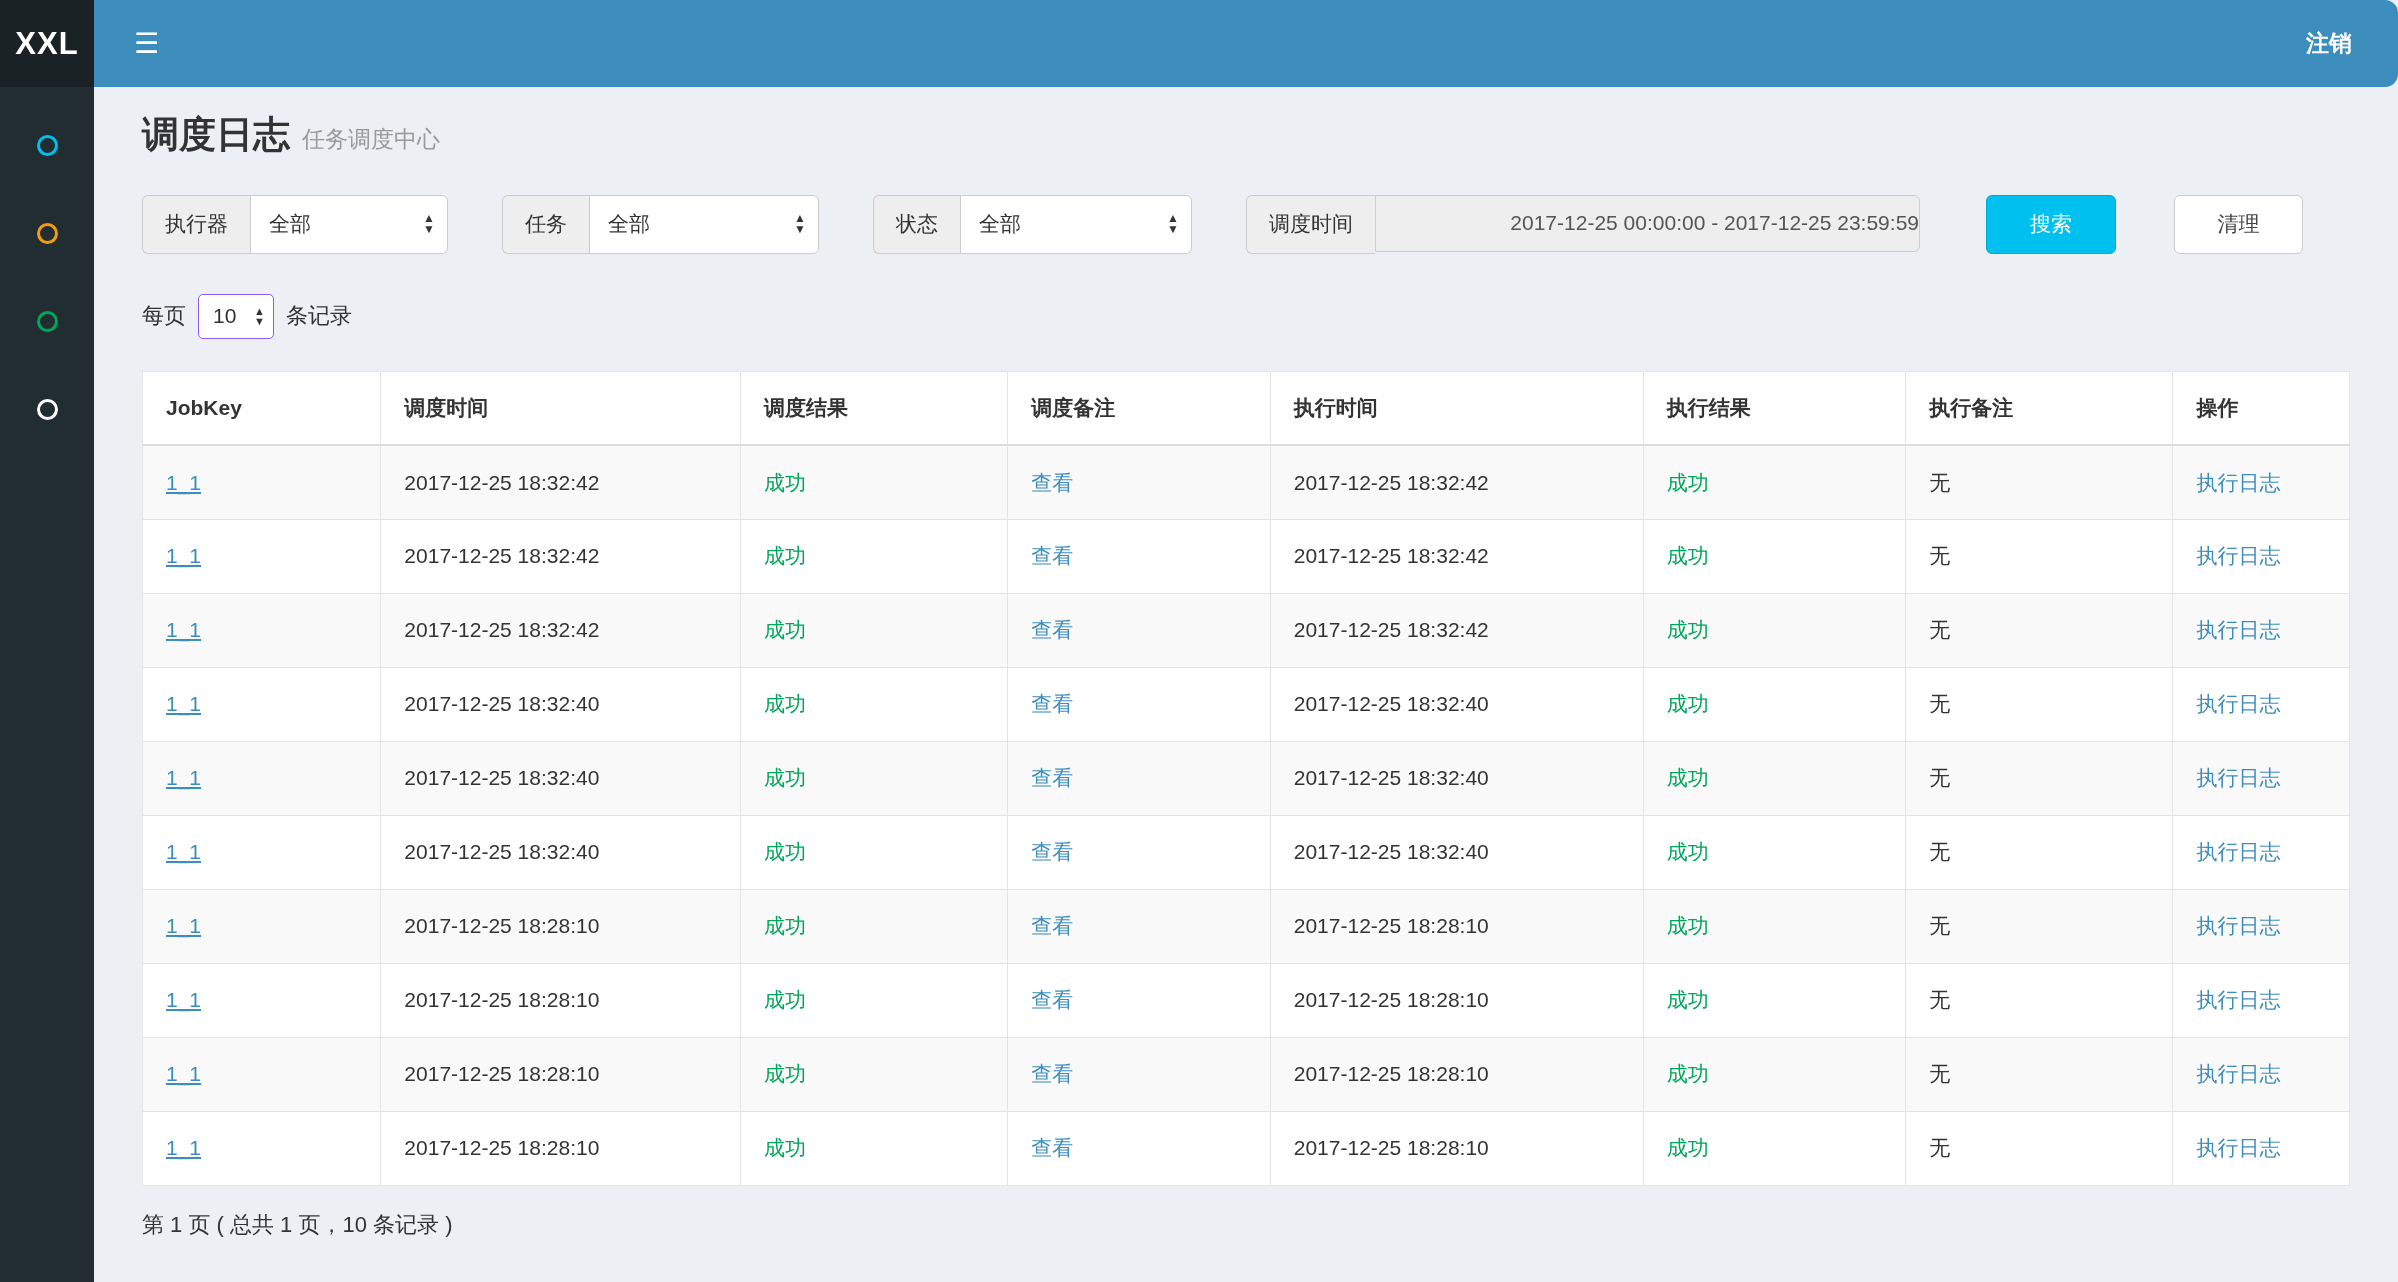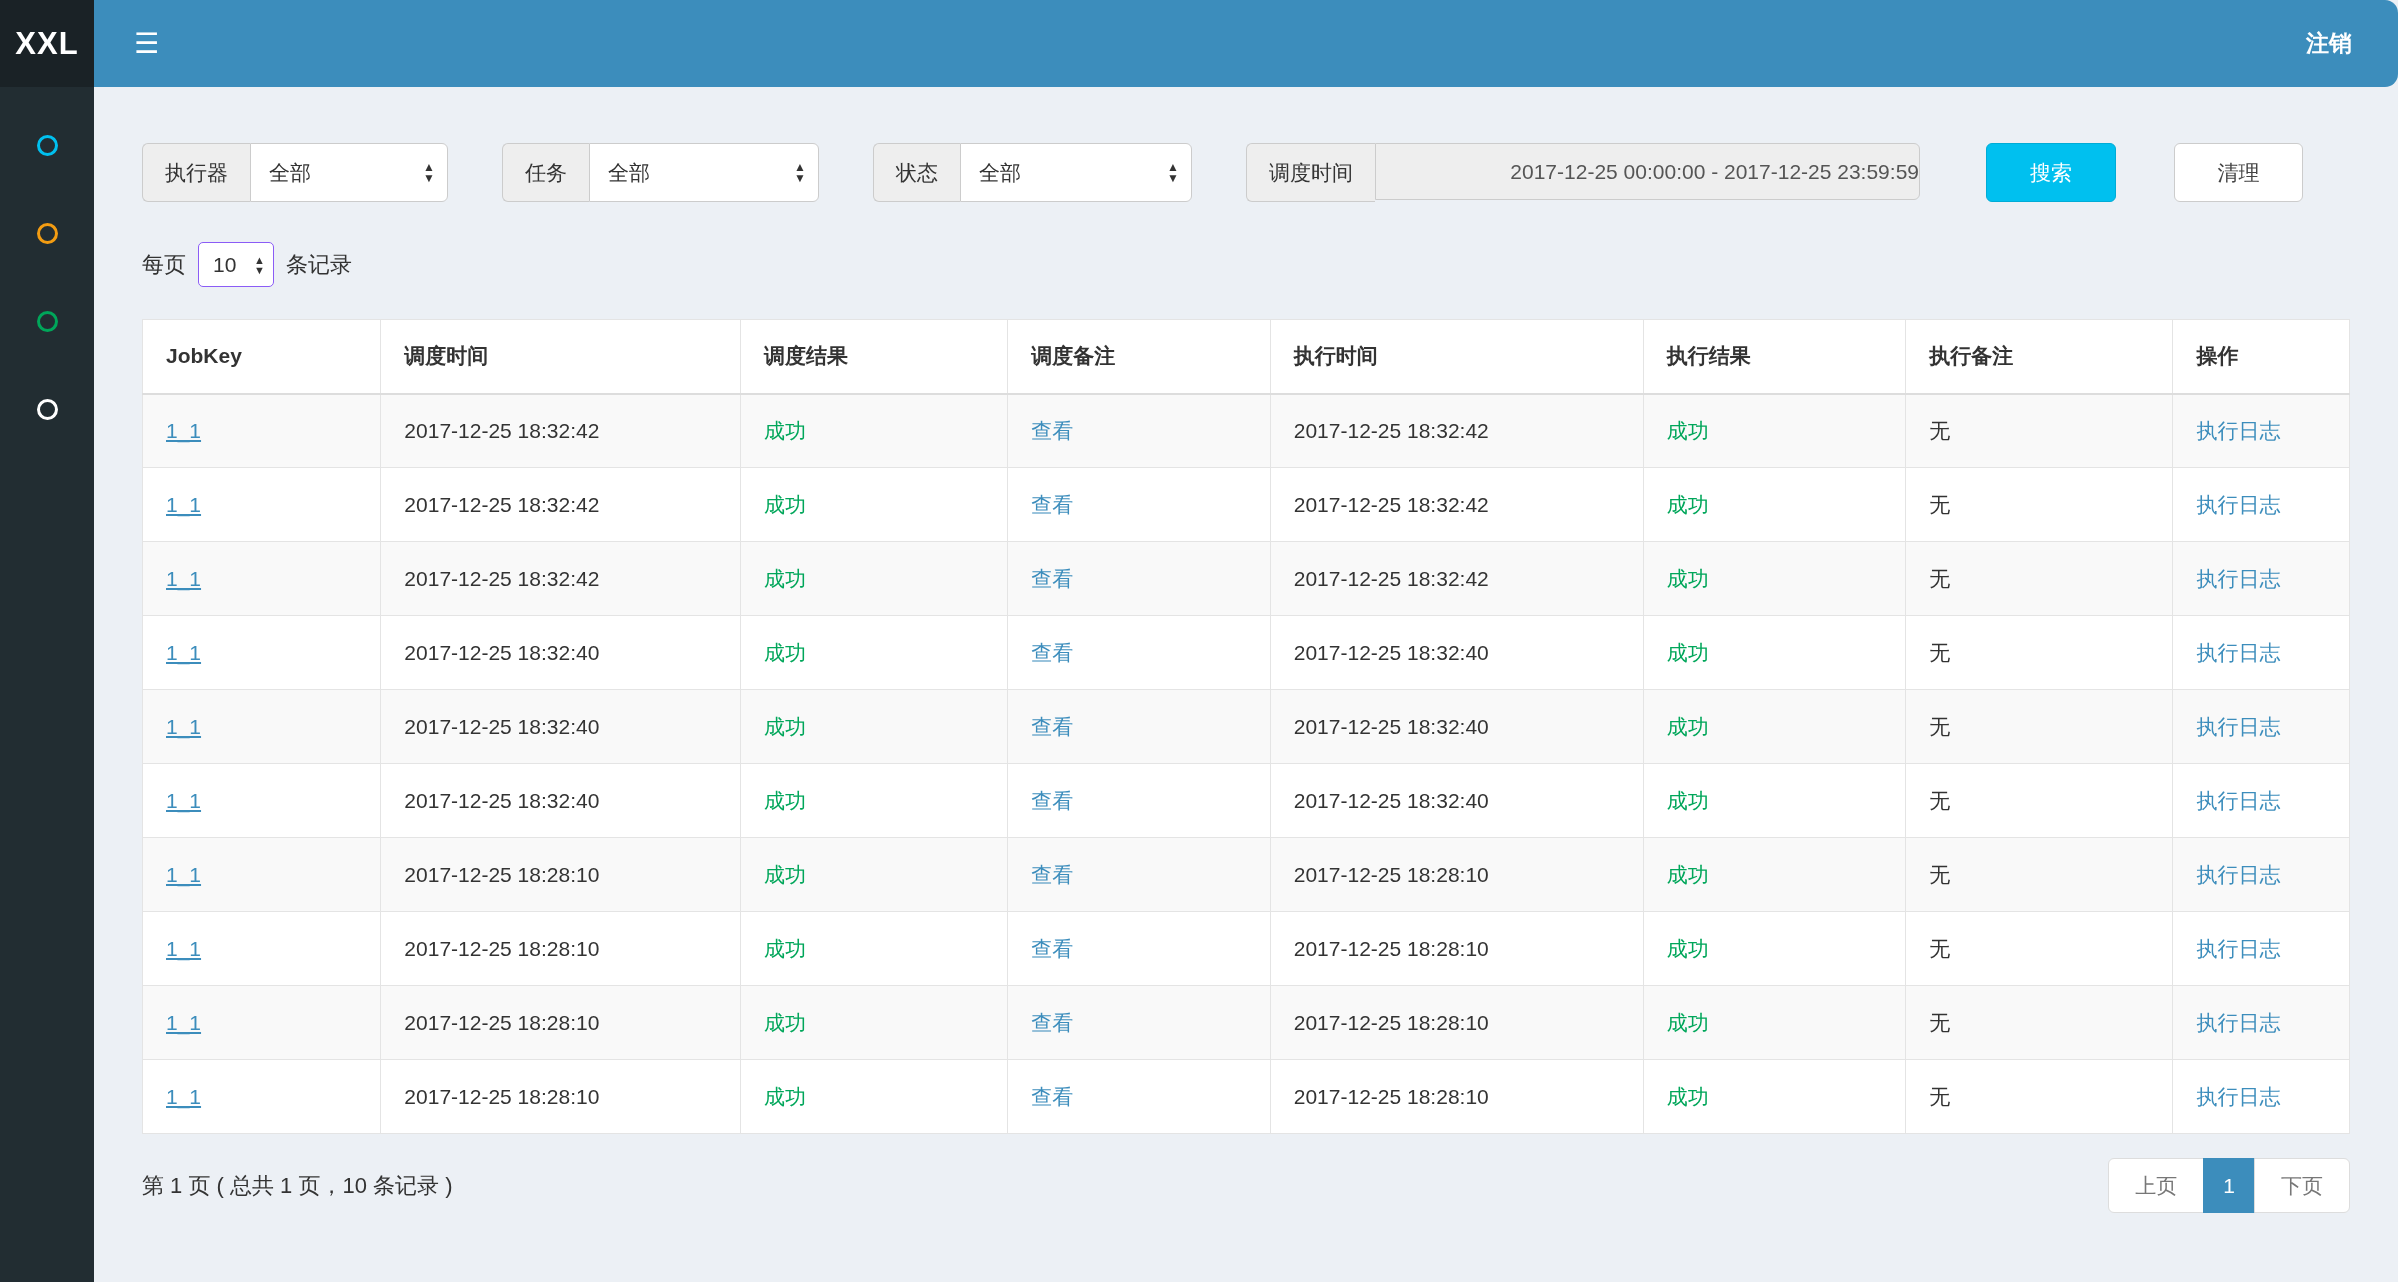--- a/index.html
+++ b/index.html
@@ -132,20 +132,25 @@
       <div class="side-item">
         <span class="circle-o" style="border-color: rgb(0, 166, 90);"></span>
       </div>
       <div class="side-item">
         <span class="circle-o" style="border-color: rgb(255, 255, 255);"></span>
       </div>
     </aside>
 
   <main class="content">
 
+    <div class="page-header">
+      <h1>
+        <span>调度日志</span><small>任务调度中心</small>
+      </h1>
+    </div>
 
     <div class="filters">
 
       <div class="input-group">
         <span class="addon">执行器</span>
         <div class="selectbox sel-executor">
           <span class="val">全部</span>
           <span class="spinner">
               <i>▲</i>
               <i>▼</i>
@@ -318,21 +323,16 @@
             <td><span>2017-12-25 18:28:10</span></td>
             <td><span class="ok">成功</span></td>
             <td><span>无</span></td>
             <td><span class="link">执行日志</span></td>
           </tr>
         </tbody>
     </table>
 
     <div class="table-footer">
       <span>第 1 页 ( 总共 1 页，10 条记录 )</span>
-      <div class="pagination">
-        <button class="page-btn first">上页</button>
-        <button class="page-btn active">1</button>
-        <button class="page-btn last">下页</button>
-      </div>
     </div>
 
   </main>
 </div>
 
 </body></html>

